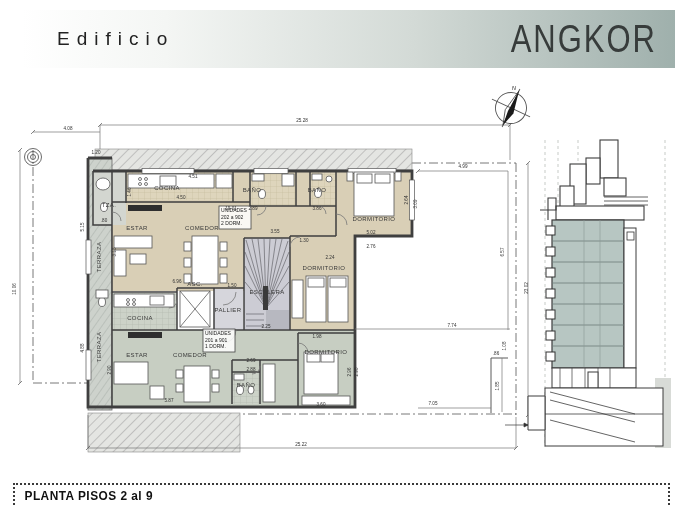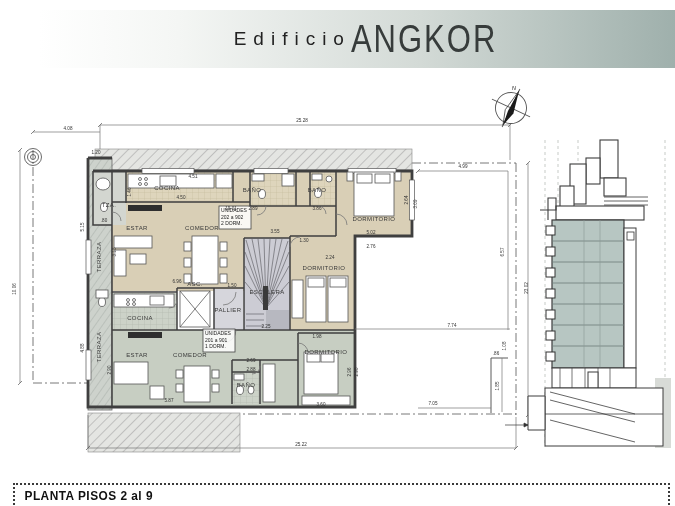--- a/index.html
+++ b/index.html
@@ -1,21 +1,21 @@
 <!DOCTYPE html>
 <html><head>
 <meta charset="utf-8">
 <style>
   html,body{margin:0;padding:0;}
   body{width:675px;height:506px;position:relative;background:#fff;overflow:hidden;
        font-family:"Liberation Sans",sans-serif;}
   
-  .banner{position:absolute;left:39px;top:10px;right:0;height:58px;
+  .banner{position:absolute;left:22px;top:10px;right:0;height:58px;
           background:linear-gradient(90deg,#ffffff 0%,#f4f6f4 22%,#d3dad6 60%,#9fb0ac 100%);
-          display:flex;align-items:center;justify-content:center;}
+          display:flex;align-items:center;justify-content:space-between;}
   .banner .edificio{font-size:19px;letter-spacing:7px;color:#222;padding-left:35px;}
   .banner .angkor{font-size:31px;color:#373c3b;letter-spacing:2px;padding-right:18px;
                   transform:scaleY(1.25);font-weight:400;}
   
   .titlebar{position:absolute;left:13px;top:471px;width:657px;height:26px;
             border:2px dotted #3a3a3a;box-sizing:border-box;
             display:flex;align-items:center;margin-top:12px;}
   .titlebar span{font-weight:bold;font-size:12.5px;color:#111;padding-left:10px;
                  letter-spacing:.5px;transform:scaleX(.95);transform-origin:left;}
   

